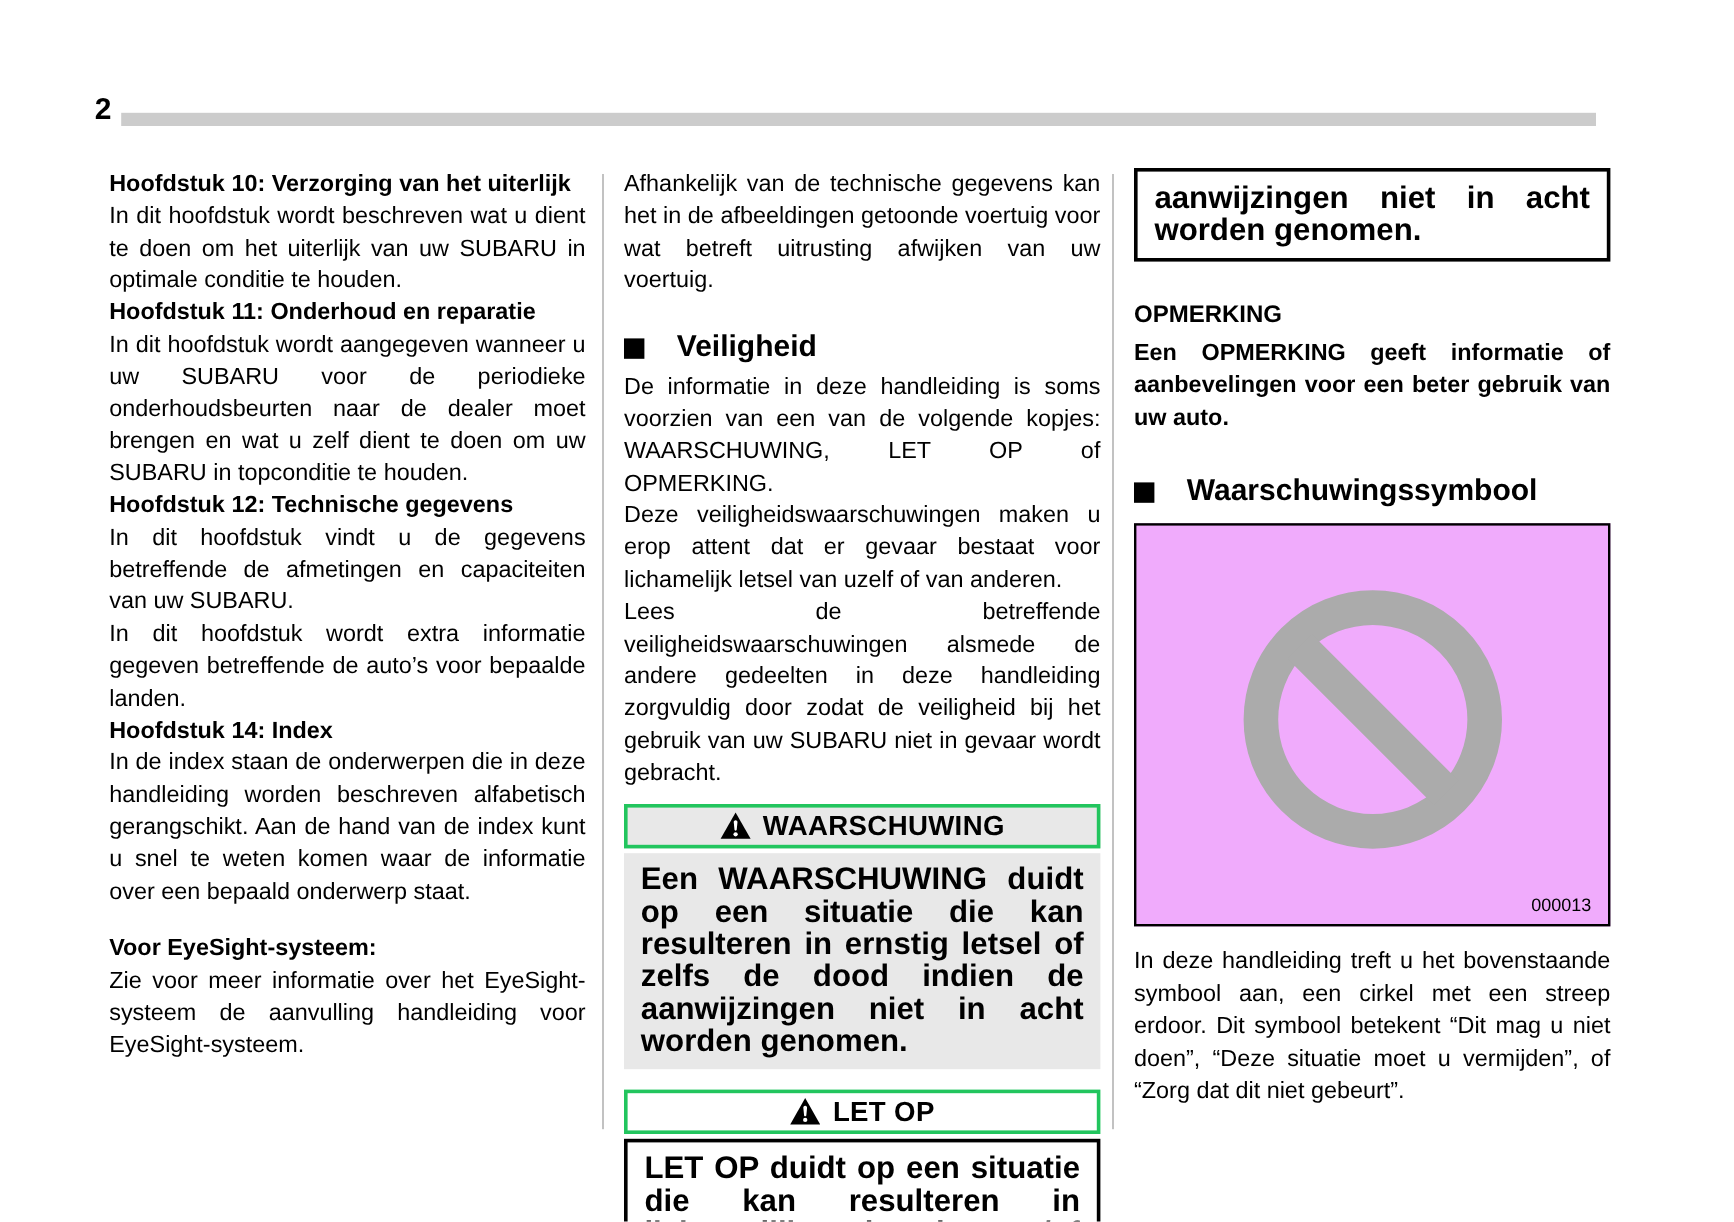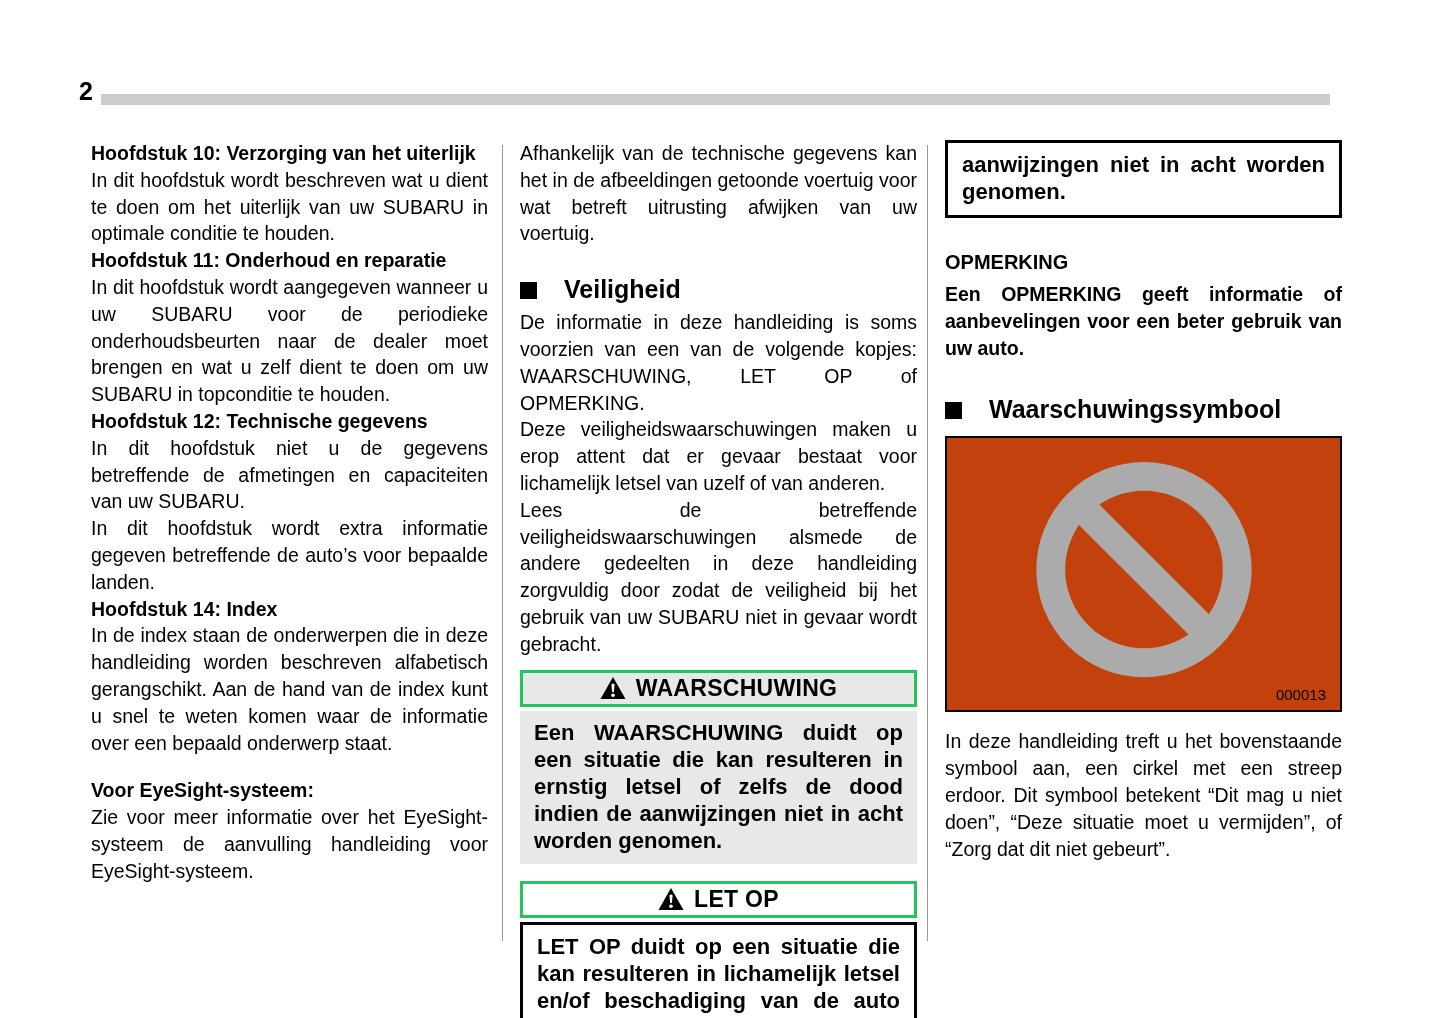--- a/index.html
+++ b/index.html
@@ -154,28 +154,28 @@
   }
   .alert-body.boxed {
     background: #ffffff;
     border: 3px solid #000000;
     margin-top: 4px;
   }
   .alert-body.continued {
     background: #ffffff;
     border: 3px solid #000000;
   }
-  .alert-body p { font-weight: bold; font-size: 22px; line-height: 27px; }
+  .alert-body p { font-weight: bold; font-size: 26px; line-height: 27px; }
 
   
   .figure-box {
     box-sizing: border-box;
     border: 2px solid #000000;
-    background: #c2410c;
-    height: 276px;
+    background: #f0abfc;
+    height: 336px;
     position: relative;
     margin-top: 11px;
   }
   .figure-box .prohibition {
     position: absolute;
     left: 50%;
     top: 50%;
     transform: translate(-50%, -52%);
   }
   .figure-id {
@@ -202,21 +202,21 @@
 
   <div class="divider divider-1"></div>
   <div class="divider divider-2"></div>
 
   <div class="col col-1">
     <p class="sub-head">Hoofdstuk 10: Verzorging van het uiterlijk</p>
     <p class="body">In dit hoofdstuk wordt beschreven wat u dient te doen om het uiterlijk van uw SUBARU in optimale conditie te houden.</p>
     <p class="sub-head">Hoofdstuk 11: Onderhoud en reparatie</p>
     <p class="body">In dit hoofdstuk wordt aangegeven wanneer u uw SUBARU voor de periodieke onderhoudsbeurten naar de dealer moet brengen en wat u zelf dient te doen om uw SUBARU in topconditie te houden.</p>
     <p class="sub-head">Hoofdstuk 12: Technische gegevens</p>
-    <p class="body">In dit hoofdstuk niet u de gegevens betreffende de afmetingen en capaciteiten van uw SUBARU.</p>
+    <p class="body">In dit hoofdstuk vindt u de gegevens betreffende de afmetingen en capaciteiten van uw SUBARU.</p>
     <p class="body">In dit hoofdstuk wordt extra informatie gegeven betreffende de auto’s voor bepaalde landen.</p>
     <p class="sub-head">Hoofdstuk 14: Index</p>
     <p class="body">In de index staan de onderwerpen die in deze handleiding worden beschreven alfabetisch gerangschikt. Aan de hand van de index kunt u snel te weten komen waar de informatie over een bepaald onderwerp staat.</p>
     <p class="sub-head gap-top">Voor EyeSight-systeem:</p>
     <p class="body">Zie voor meer informatie over het EyeSight-systeem de aanvulling handleiding voor EyeSight-systeem.</p>
   </div>
 
   <div class="col col-2">
     <p class="body">Afhankelijk van de technische gegevens kan het in de afbeeldingen getoonde voertuig voor wat betreft uitrusting afwijken van uw voertuig.</p>
 

